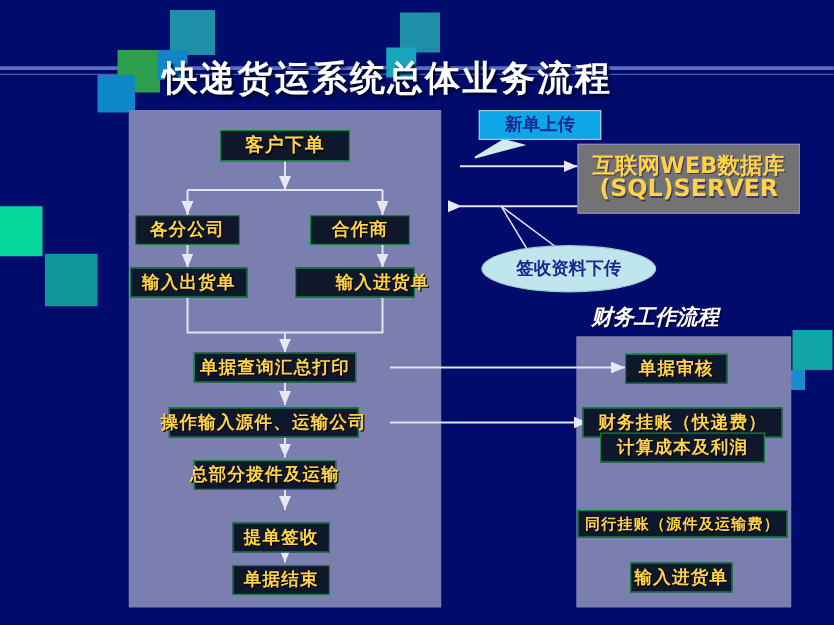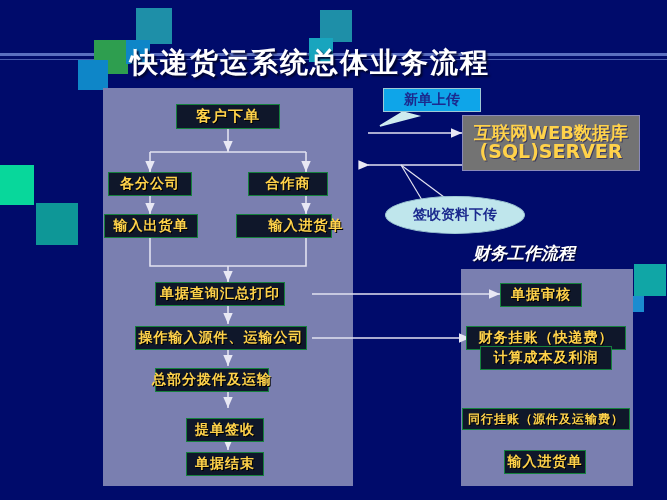--- a/index.html
+++ b/index.html
@@ -155,21 +155,21 @@
 
   <div class="fbox" style="left:176px;top:104px;width:104px;height:25px;font-size:15px;">客户下单</div>
 
   <div class="fbox" style="left:108px;top:172px;width:84px;height:24px;font-size:14px;">各分公司</div>
   <div class="fbox" style="left:248px;top:172px;width:80px;height:24px;font-size:14px;">合作商</div>
 
   <div class="fbox" style="left:104px;top:214px;width:94px;height:24px;font-size:14px;">输入出货单</div>
   <div class="fbox" style="left:236px;top:214px;width:96px;height:24px;font-size:14px;padding-left:44px;">输入进货单</div>
 
   <div class="fbox" style="left:155px;top:282px;width:130px;height:24px;font-size:14px;">单据查询汇总打印</div>
-  <div class="fbox" style="left:135px;top:326px;width:172px;height:24px;font-size:14px;">操作输入源件、运输公司</div>
+  <div class="fbox" style="left:135px;top:326px;width:152px;height:24px;font-size:14px;">操作输入源件、运输公司</div>
   <div class="fbox" style="left:155px;top:368px;width:114px;height:24px;font-size:14px;">总部分拨件及运输</div>
   <div class="fbox" style="left:186px;top:418px;width:78px;height:24px;font-size:14px;">提单签收</div>
   <div class="fbox" style="left:186px;top:452px;width:78px;height:24px;font-size:14px;">单据结束</div>
 
   <div class="sqlbox" style="left:462px;top:115px;width:178px;height:56px;">
     <span style="font-size:18px;">互联网WEB数据库</span>
     <span style="font-size:19px;">(SQL)SERVER</span>
   </div>
 
   <div class="callout-rect" style="left:383px;top:88px;width:98px;height:24px;font-size:14px;">新单上传</div>

